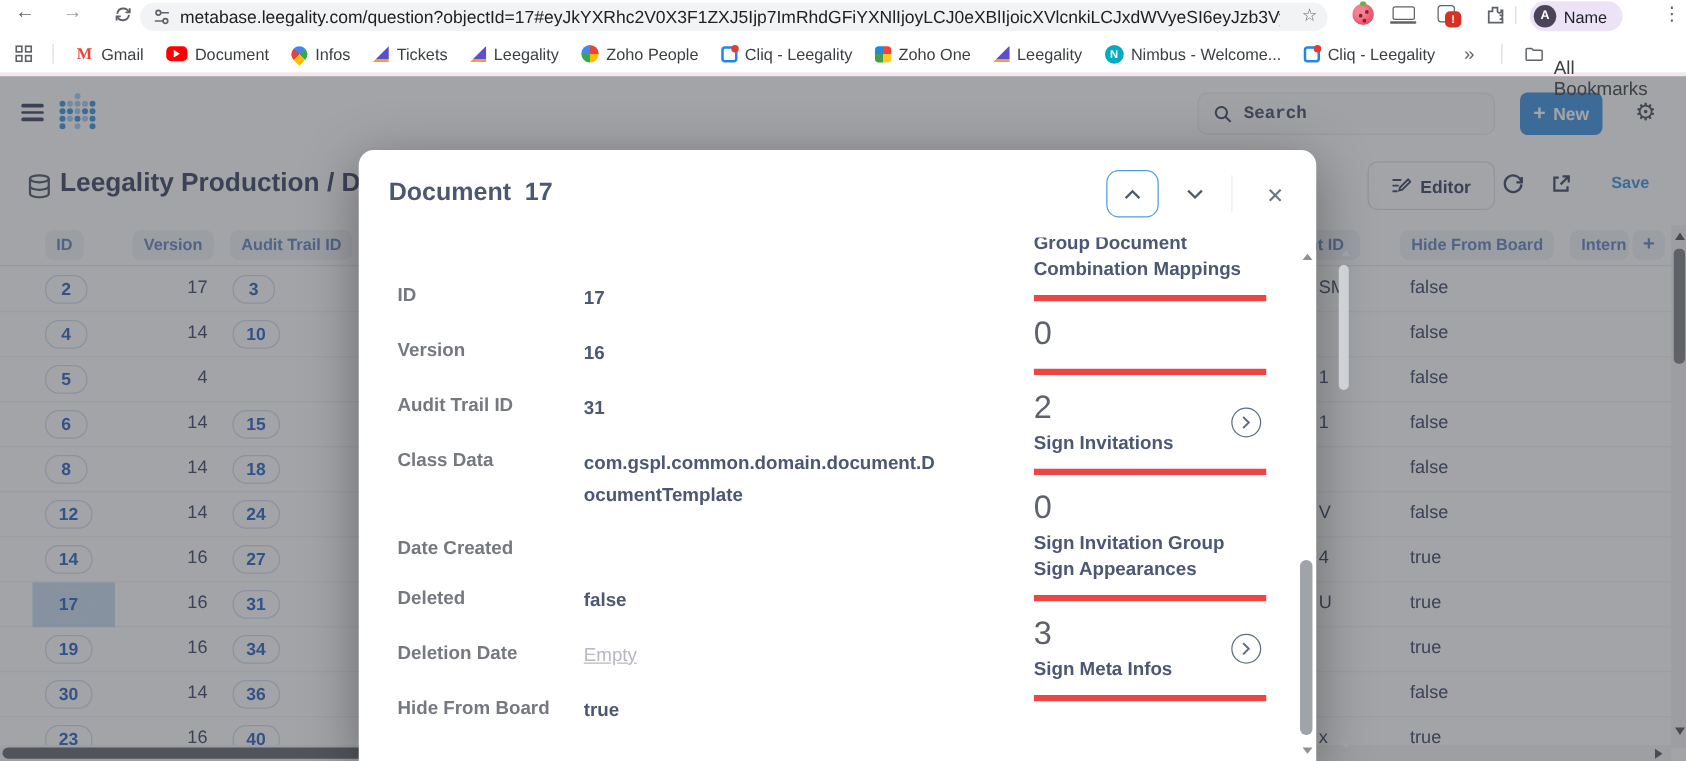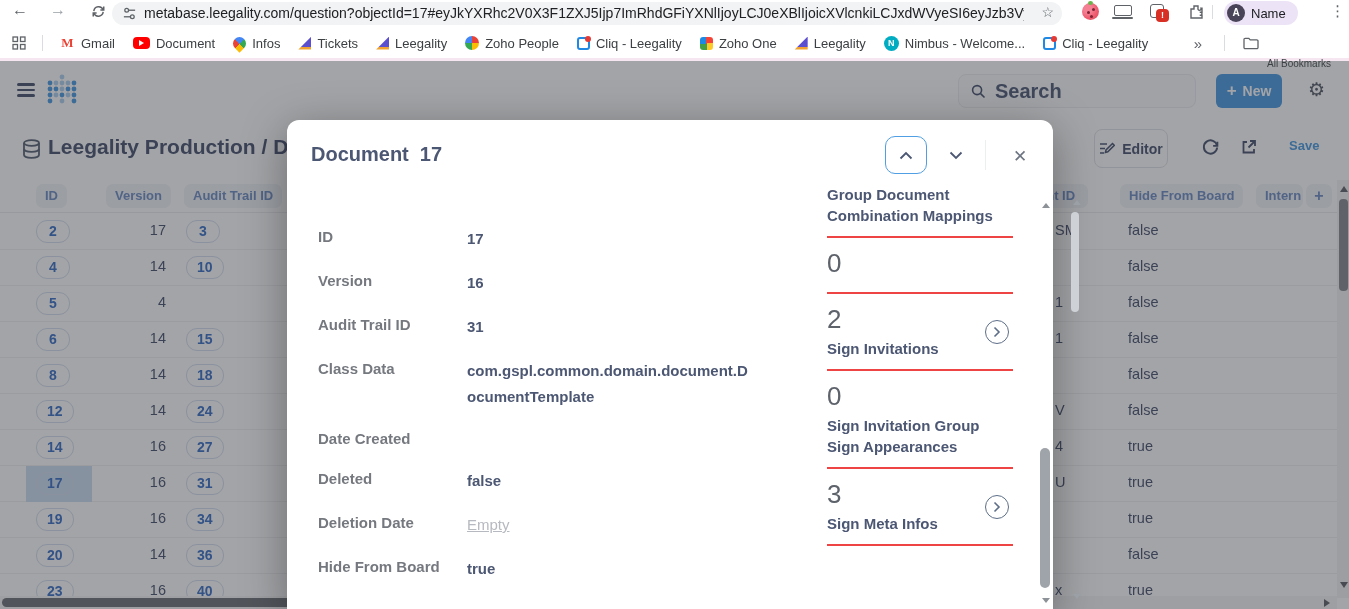--- a/index.html
+++ b/index.html
@@ -55,43 +55,43 @@
   .ic-zoho-people { width:14px; height:14px; border-radius:50%;
      background:conic-gradient(#EA4335 0 25%, #FBBC05 0 50%, #34A853 0 75%, #4285F4 0 100%); }
   .ic-cliq { width:13px; height:13px; border:2px solid #1e88e5; border-radius:3px; }
   .cliq-dot { position:absolute; right:-3px; top:-3px; width:6px; height:6px; border-radius:50%; background:#e53935; }
   .ic-zoho-one { width:13px; height:13px; border-radius:3px;
      background:conic-gradient(#f44336 0 25%, #ffca28 0 50%, #43a047 0 75%, #1e88e5 0 100%); }
   .ic-nimbus { background:#00ACC1; border-radius:50%; color:#fff; font-size:9px; font-weight:bold; width:15px; height:15px; }
   #bm-right { margin-left:auto; display:flex; align-items:center; }
   #bm-overflow { font-size:15px; color:#5f6368; margin:0 14px; cursor:pointer; }
   #all-bookmarks { display:flex; align-items:center; gap:8px; margin:0 10px; cursor:pointer; }
-  #all-bookmarks span.lbl { font-size:10px; color:#3c4043;margin-top:40px; }
+  #all-bookmarks span.lbl { font-size:15px; color:#3c4043;margin-top:40px; }
 
   
   #app { position:absolute; left:0; top:58px; width:1349px; height:551px; background:#fff; }
   #pink-line { position:absolute; left:0; top:0; width:100%; height:3px; background:#f6e6f2; z-index:60; }
 
   #app-header { position:absolute; left:0; top:3px; width:100%; height:59px; background:#fff; }
   #hamburger { position:absolute; left:17px; top:22px; width:18px; height:14px; cursor:pointer; }
   #hamburger i { display:block; height:2.5px; background:#4C5773; border-radius:2px; margin-bottom:3px; }
   #mb-logo { position:absolute; left:47px; top:13px; }
   #search-box { position:absolute; left:958px; top:13px; width:238px; height:34px; border:1px solid #eceef1; background:#fbfcfd;
      border-radius:8px; display:flex; align-items:center; padding:0 12px; gap:9px; }
-  #search-input { border:none; outline:none; background:transparent; font-size:20px; color:#4C5773; width:170px;
-     font-family:Liberation Sans, sans-serif; font-weight:bold; }
+  #search-input { border:none; outline:none; background:transparent; font-size:14px; color:#4C5773; width:170px;
+     font-family:Liberation Mono, monospace; font-weight:bold; }
   #search-input::placeholder { color:#4C5773; font-weight:bold; opacity:.95; }
   #new-btn { position:absolute; left:1216px; top:13px; width:66px; height:34px; background:#509EE3; border-radius:6px;
      color:#fff; font-size:14px; font-weight:bold; display:flex; align-items:center; justify-content:center; gap:6px; cursor:pointer; }
   #gear-btn { position:absolute; left:1308px; top:17px; font-size:19px; color:#59606c; cursor:pointer; }
 
   #title-row { position:absolute; left:0; top:62px; width:100%; height:58px; background:#fff; }
   #db-icon { position:absolute; left:22px; top:19px; }
   #page-title { position:absolute; left:48px; top:15px; font-size:21px; font-weight:bold; color:#4C5773; white-space:nowrap; }
-  #editor-btn { position:absolute; left:1094px; top:9px; width:74px; height:39px; border:1px solid #e0e4e8; border-radius:8px;
+  #editor-btn { position:absolute; left:1094px; top:9px; width:102px; height:39px; border:1px solid #e0e4e8; border-radius:8px;
      display:flex; align-items:center; justify-content:center; gap:7px; font-size:14px; font-weight:bold; color:#4C5773; cursor:pointer; background:#fff; }
   #refresh-btn { position:absolute; left:1201px; top:18px; cursor:pointer; }
   #share-btn { position:absolute; left:1240px; top:18px; cursor:pointer; }
   #save-btn { position:absolute; left:1289px; top:18px; font-size:13px; font-weight:bold; color:#509EE3; cursor:pointer; }
 
   
   #table-head { position:absolute; left:0; top:122px; width:1349px; height:33px; background:#fff; border-bottom:1px solid #ededf0; }
   .hd-pill { position:absolute; top:4px; height:24px; border-radius:7px; background:#f1f4f8; color:#7291c7;
      font-size:13px; font-weight:bold; line-height:24px; padding:0 9px; white-space:nowrap; overflow:hidden; cursor:pointer; }
   #hd-id { left:36px; }
@@ -143,21 +143,21 @@
   .fvalue { margin-left:149px; width:290px; font-size:15px; font-weight:bold; color:#4C5773; line-height:26px; word-break:break-all; }
   .fvalue.empty { color:#b6b9bf; font-weight:normal;text-decoration:underline; }
 
   
   #ml-sb-up { left:786px; top:80px; border-left:4px solid transparent; border-right:4px solid transparent; border-bottom:5px solid #9aa0a6; position:absolute; }
   #ml-sb-thumb { position:absolute; left:784px; top:92px; width:8px; height:100px; background:#ced2d6; border-radius:4px; }
   #ml-sb-down { left:786px; top:474px; border-left:4px solid transparent; border-right:4px solid transparent; border-top:5px solid #9aa0a6; position:absolute; }
 
   #relations { position:absolute; left:540px; top:70px; width:200px; height:420px; overflow:hidden; }
   #relations-inner { position:relative; margin-top:-14px; width:186px; }
-  .rel { position:relative; padding:8px 0 10px 0; border-bottom:2px solid #ef4444; }
+  .rel { position:relative; padding:8px 0 10px 0; border-bottom:5px solid #ef4444; }
   .rel-count { font-size:26px; line-height:34px; color:#5d626b; margin-bottom:2px; }
   .rel-name { font-size:15px; font-weight:bold; color:#4C5773; line-height:21px; width:182px; }
   .rel-link { position:absolute; right:4px; top:26px; width:24px; height:24px; border:1.5px solid #5d6e88; border-radius:50%;
      display:flex; align-items:center; justify-content:center; cursor:pointer; background:#fff; }
 
   
   #mr-sb-up { left:755px; top:83px; border-left:4px solid transparent; border-right:4px solid transparent; border-bottom:5px solid #8d9298; position:absolute; }
   #mr-sb-thumb { position:absolute; left:753px; top:328px; width:10px; height:140px; background:#9fa4aa; border-radius:5px; }
   #mr-sb-down { left:755px; top:478px; border-left:4px solid transparent; border-right:4px solid transparent; border-top:5px solid #8d9298; position:absolute; }
 </style>
@@ -435,21 +435,21 @@
         <span class="cell-doc">U</span>
         <span class="cell-hide">true</span>
       </div>
       <div class="trow">
         <span class="pill pill-id">19</span>
         <span class="cell-ver">16</span>
         <span class="pill pill-audit">34</span>
         <span class="cell-hide">true</span>
       </div>
       <div class="trow">
-        <span class="pill pill-id">20</span>
+        <span class="pill pill-id">30</span>
         <span class="cell-ver">14</span>
         <span class="pill pill-audit">36</span>
         <span class="cell-hide">false</span>
       </div>
       <div class="trow">
         <span class="pill pill-id">23</span>
         <span class="cell-ver">16</span>
         <span class="pill pill-audit">40</span>
         <span class="cell-doc">x</span>
         <span class="cell-hide">true</span>

